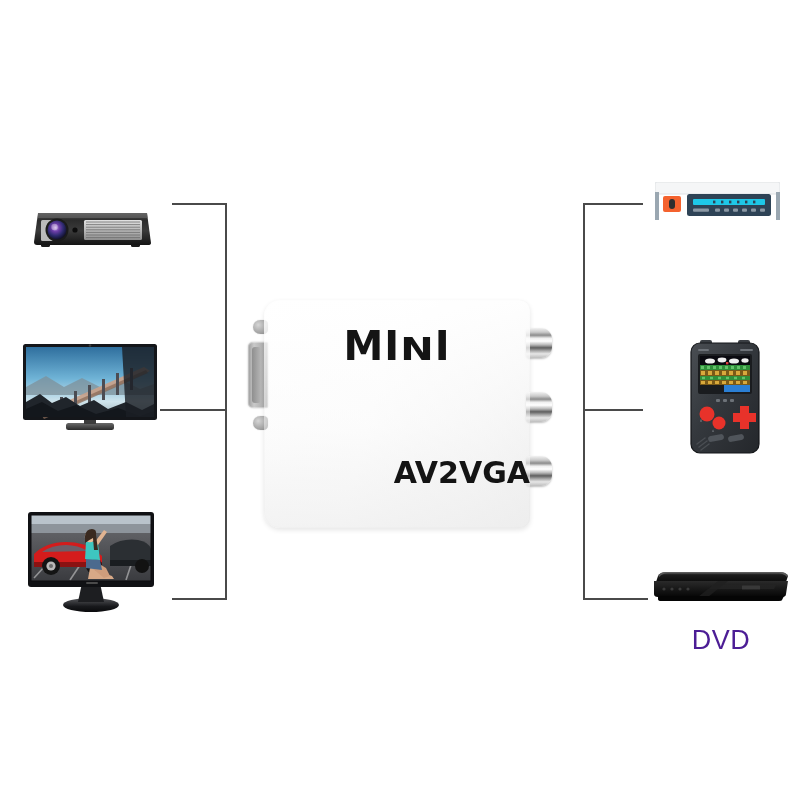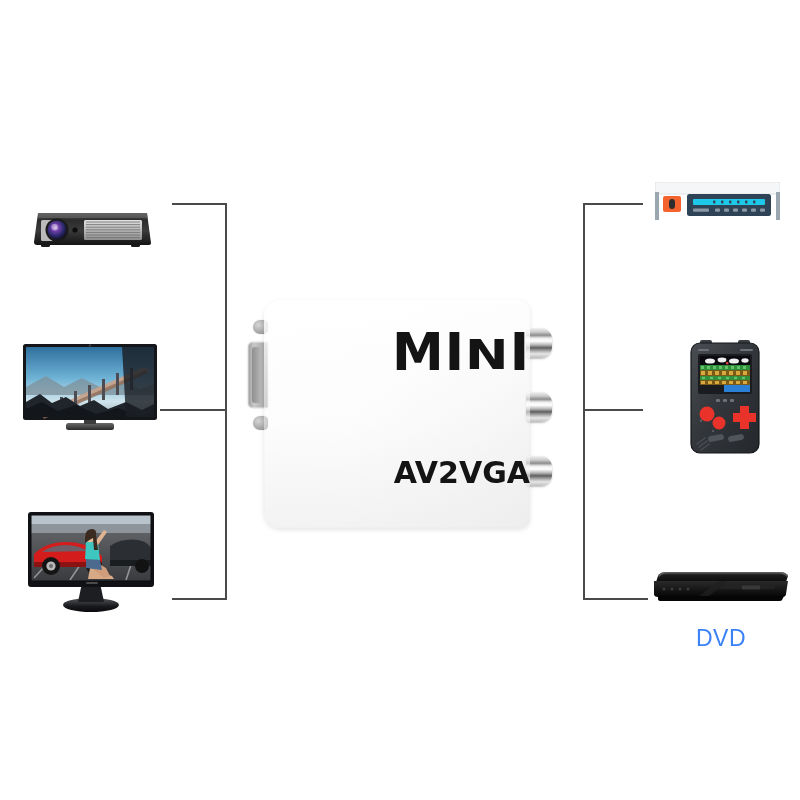--- a/index.html
+++ b/index.html
@@ -43,24 +43,24 @@
     position: absolute;
     inset: 0;
     border-radius: 16px 10px 10px 16px;
     background: linear-gradient(180deg, rgba(255,255,255,0.9) 0%, rgba(250,250,250,0.5) 55%, rgba(238,238,238,0.7) 100%);
     overflow: hidden;
   }
   .brand-mini {
     position: absolute;
     left: 0; right: 0;
     top: 26px;
-    text-align: right;
+    text-align: center;
     font-family: "DejaVu Sans", sans-serif;
     font-weight: bold;
-    font-size: 52px;
+    font-size: 40px;
     letter-spacing: 1px;
     color: #141414;
     line-height: 1;
   }
   .brand-mini .nchar {
     display: inline-block;
     transform: scaleY(0.78) translateY(4px);
   }
   .brand-model {
     position: absolute;
@@ -176,22 +176,22 @@
     width: 142px;
     height: 34px;
   }
   #dvd-label {
     position: absolute;
     left: 650px;
     top: 625px;
     width: 142px;
     text-align: center;
     font-family: "Liberation Sans", sans-serif;
-    font-size: 23px;
-    color: #3b82f6;
+    font-size: 27px;
+    color: #4c1d95;
     letter-spacing: 0.5px;
   }
 </style>
 </head>
 <body>
 
 <div id="stage">
 
   <div class="line h" style="left:172px; top:203px; width:55px;"></div>
   <div class="line v" style="left:225px; top:203px; height:397px;"></div>

